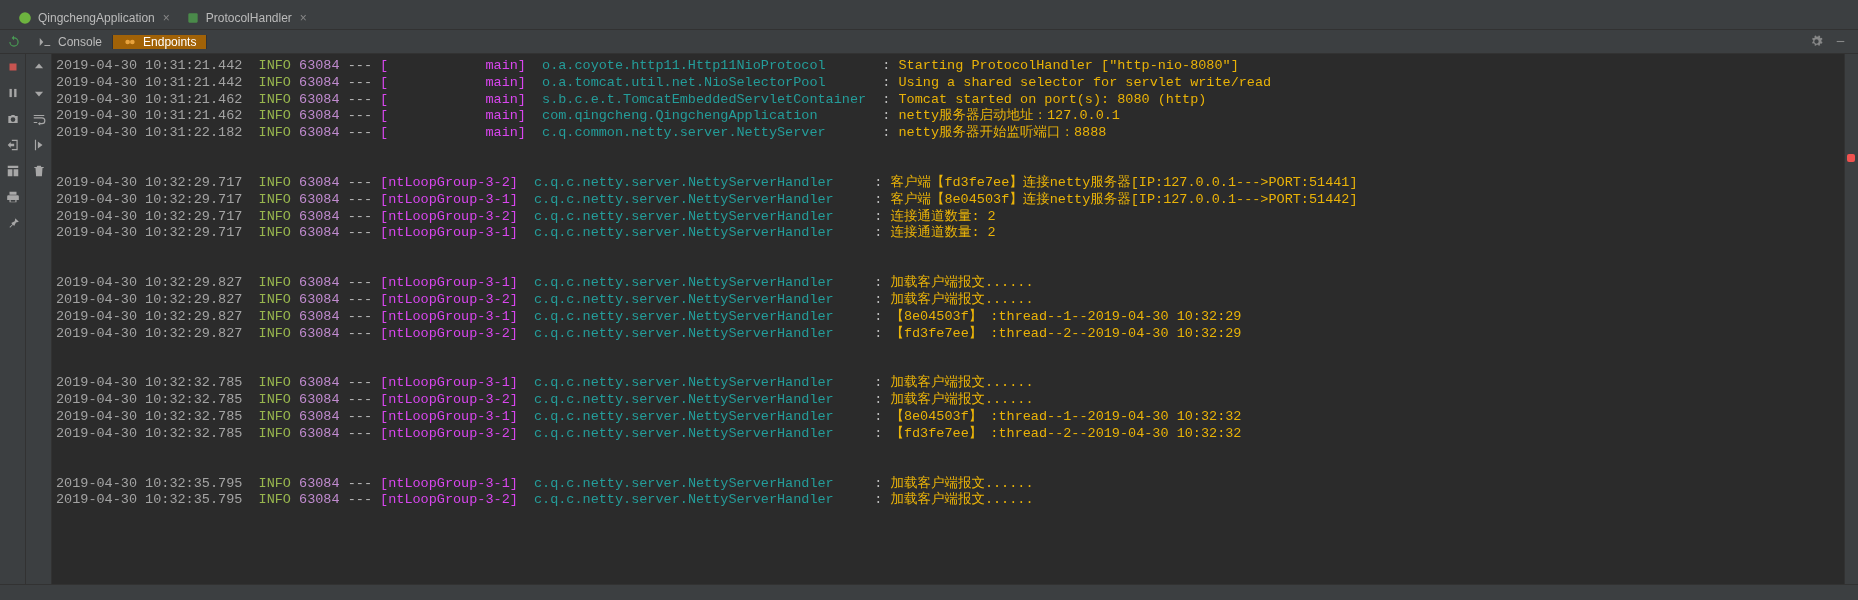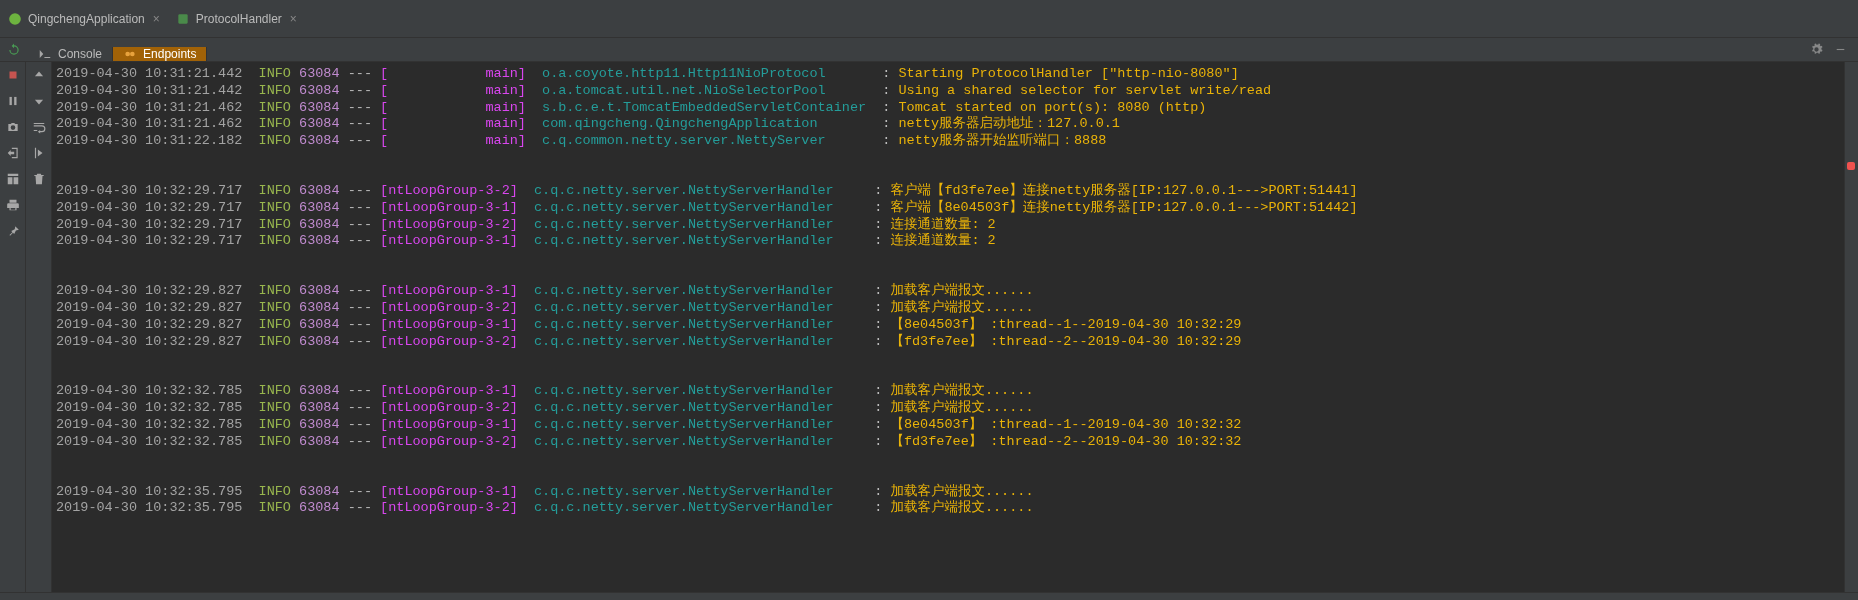--- a/index.html
+++ b/index.html
@@ -7,24 +7,25 @@
   background: #2b2b2b;
   font-family: "Consolas", "Courier New", monospace;
   font-size: 13.5px;
   color: #a9b7c6;
   width: 1858px;
   height: 600px;
   overflow: hidden;
   position: relative;
 }
 .top-tabs {
-  height: 38px;
-  background: #3c3f41;
-  display: flex;
-  align-items: center;
+  height: 30px;
+  background: #3c3f41;
+  display: flex;
+  align-items: flex-end;
+  padding-left: 10px;
   border-bottom: 1px solid #323232;
 }
 .top-tab {
   display: flex;
   align-items: center;
   gap: 6px;
   padding: 0 8px;
   height: 22px;
   font-family: "Segoe UI", Arial, sans-serif;
   font-size: 12px;
@@ -36,21 +37,21 @@
 
 .toolbar-row {
   height: 24px;
   background: #3c3f41;
   display: flex;
   align-items: stretch;
   border-bottom: 1px solid #323232;
 }
 .left-btns { width: 28px; display: flex; align-items: center; justify-content: center; }
 .left-btns svg { width: 14px; height: 14px; }
-.view-tabs { display: flex; align-items: flex-end; }
+.view-tabs { display: flex; align-items: center; }
 .view-tab {
   display: flex; align-items: center; gap: 6px;
   padding: 0 10px;
   font-family: "Segoe UI", Arial, sans-serif;
   font-size: 12px;
   color: #bbb;
   cursor: pointer;
   border-right: 1px solid #323232;
 }
 .view-tab.active { background: #a16207; color: #fff; }

